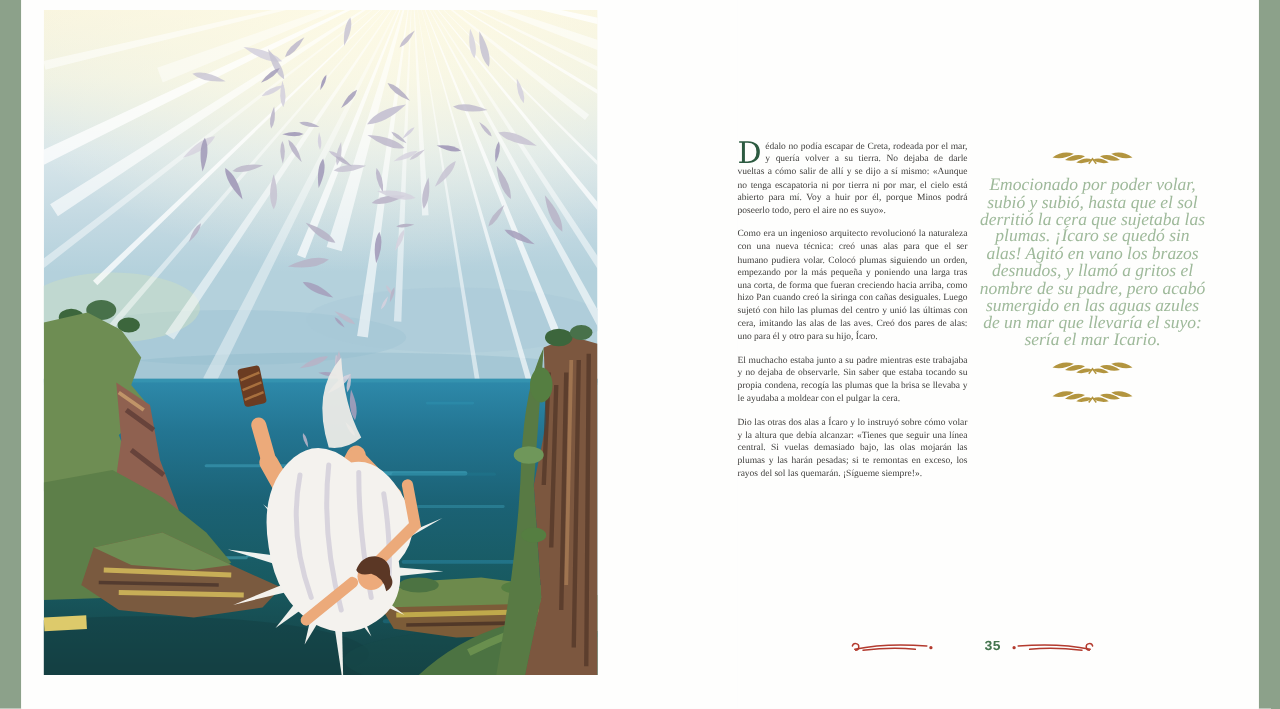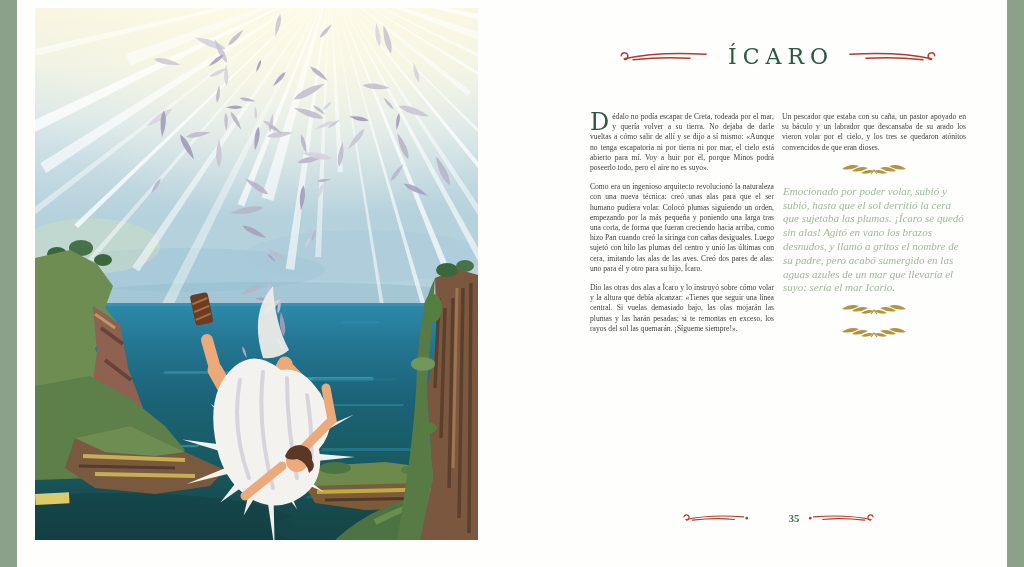--- a/index.html
+++ b/index.html
@@ -38,30 +38,30 @@
     margin:0 0 9px 0;font-size:7.6px;line-height:10.2px;
     text-align:justify;-webkit-hyphens:auto;hyphens:auto;
   }
   .para:last-child{margin-bottom:0}
   .dropcap{
     float:left;font-family:"DejaVu Serif",serif;color:#2c5a40;
     font-size:24px;line-height:19px;padding:1px 3px 0 0;
   }
   .orn{display:flex;justify-content:center;margin:7px 0}
   .quote{
-    margin:4px 0 6px;padding:0 1px;text-align:left;
-    font-style:italic;color:#9eb99a;font-size:11px;line-height:13.8px;
+    margin:4px 0 6px;padding:0 1px;text-align:center;
+    font-style:italic;color:#9eb99a;font-size:14px;line-height:13.8px;
   }
 
   .footer-row{
     position:absolute;left:0;top:511px;width:376px;
     display:flex;align-items:center;justify-content:center;gap:7px;
   }
   .pageno{
-    font-family:Liberation Serif, serif;font-size:11px;font-weight:bold;color:#45754f;margin-left:32px;
+    font-family:Liberation Mono, monospace;font-size:11px;font-weight:bold;color:#45754f;margin-left:32px;
   }
 </style>
 </head>
 <body>
 
 <div class="cover-edge left"></div>
 <div class="cover-edge right"></div>
 
 <div class="page page-left">
   <svg class="illu" id="illu" viewBox="0 0 443 532" aria-hidden="true">
@@ -294,47 +294,30 @@
       <path d="M268,441 L297,412 L291,380" stroke="#ecaa7a" stroke-width="9" stroke-linecap="round" fill="none"></path>
       <path d="M247,458 L210,488" stroke="#ecaa7a" stroke-width="9" stroke-linecap="round" fill="none"></path>
       <circle cx="262" cy="453" r="11" fill="#edaa7b"></circle>
       <path d="M250,448 Q254,437 265,437 Q278,439 277,452 Q282,460 274,465 Q272,454 262,451 Q252,453 250,448 Z" fill="#5b3725"></path>
     </g>
   </svg>
 </div>
 
 <div class="page page-right">
 
-  <header class="title-row">
-    <svg class="flourish" width="95" height="15" viewBox="0 0 130 20">
-      <g fill="none" stroke="#b33a2e" stroke-width="2" stroke-linecap="round">
-        <path d="M10,9 a4.5,4.5 0 1,1 4.5,5"></path>
-        <path d="M14,13 Q60,3 126,7"></path>
-        <path d="M26,14.5 Q66,10 104,12.5"></path>
-      </g>
-    </svg>
-    <h1>ÍCARO</h1>
-    <svg class="flourish mirror" width="95" height="15" viewBox="0 0 130 20">
-      <g fill="none" stroke="#b33a2e" stroke-width="2" stroke-linecap="round">
-        <path d="M10,9 a4.5,4.5 0 1,1 4.5,5"></path>
-        <path d="M14,13 Q60,3 126,7"></path>
-        <path d="M26,14.5 Q66,10 104,12.5"></path>
-      </g>
-    </svg>
-  </header>
 
   <div class="columns">
     <div class="col">
       <p class="para"><span class="dropcap">D</span><span>édalo no podía escapar de Creta, rodeada por el mar, y quería volver a su tierra. No dejaba de darle vueltas a cómo salir de allí y se dijo a sí mismo: «Aunque no tenga escapatoria ni por tierra ni por mar, el cielo está abierto para mí. Voy a huir por él, porque Minos podrá poseerlo todo, pero el aire no es suyo».</span></p>
       <p class="para">Como era un ingenioso arquitecto revolucionó la naturaleza con una nueva técnica: creó unas alas para que el ser humano pudiera volar. Colocó plumas siguiendo un orden, empezando por la más pequeña y poniendo una larga tras una corta, de forma que fueran creciendo hacia arriba, como hizo Pan cuando creó la siringa con cañas desiguales. Luego sujetó con hilo las plumas del centro y unió las últimas con cera, imitando las alas de las aves. Creó dos pares de alas: uno para él y otro para su hijo, Ícaro.</p>
+      <p class="para">El muchacho estaba junto a su padre mientras este trabajaba y no dejaba de observarle. Sin saber que estaba tocando su propia condena, recogía las plumas que la brisa se llevaba y le ayudaba a moldear con el pulgar la cera.</p>
       <p class="para">Dio las otras dos alas a Ícaro y lo instruyó sobre cómo volar y la altura que debía alcanzar: «Tienes que seguir una línea central. Si vuelas demasiado bajo, las olas mojarán las plumas y las harán pesadas; si te remontas en exceso, los rayos del sol las quemarán. ¡Sígueme siempre!».</p>
     </div>
 
     <div class="col">
-      <p class="para">Un pescador que estaba con su caña, un pastor apoyado en su báculo y un labrador que descansaba de su arado los vieron volar por el cielo, y los tres se quedaron atónitos convencidos de que eran dioses.</p>
 
       <div class="orn">
         <svg width="68" height="16" viewBox="0 0 68 16">
           <g fill="#b3953f">
             <path d="M2,7 Q10,1 19,4 Q11,9 2,7 Z"></path>
               <path d="M12,9 Q20,3 28,6 Q20,11 12,9 Z"></path>
               <path d="M21,11 Q28,6 34,9 Q27,13 21,11 Z"></path>
             <path d="M66,7 Q58,1 49,4 Q57,9 66,7 Z"></path>
               <path d="M56,9 Q48,3 40,6 Q48,11 56,9 Z"></path>
               <path d="M47,11 Q40,6 34,9 Q41,13 47,11 Z"></path>

